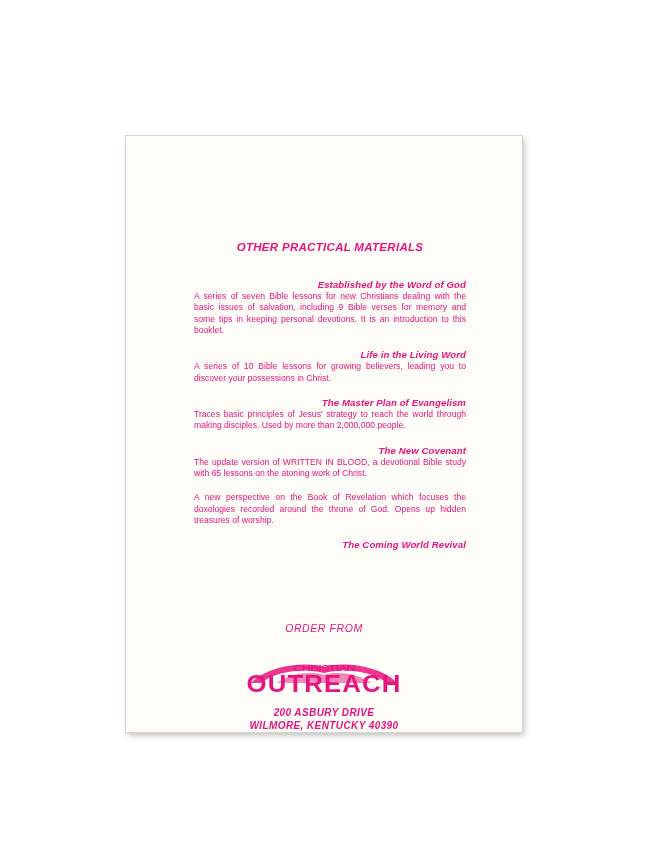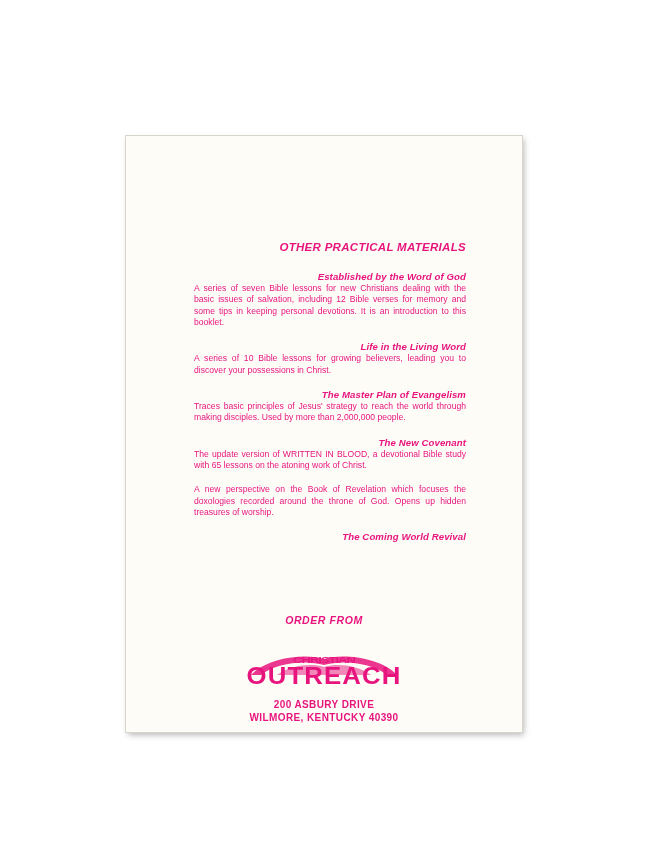--- a/index.html
+++ b/index.html
@@ -42,22 +42,22 @@
     left: 68px;
     top: 105px;
     width: 272px;
   }
   .section-title {
     color: #e8147e;
     font-style: italic;
     font-weight: bold;
     font-size: 11.5px;
     letter-spacing: 0.3px;
-    text-align: right;
-    margin: 0 0 18px 0;
+    text-align: center;
+    margin: 0 0 26px 0;
   }
   .entry {
     margin-bottom: 13px;
   }
   .entry-title {
     color: #e8147e;
     font-style: italic;
     font-weight: bold;
     font-size: 9.6px;
     margin: 0 0 1px 0;
@@ -74,24 +74,24 @@
   .order-block {
     position: absolute;
     left: 0;
     right: 0;
     top: 478px;
     text-align: center;
   }
   .order-from {
     color: #e8147e;
     font-style: italic;
-    font-weight: bold;
+    font-weight: normal;
     font-size: 10.5px;
     letter-spacing: 0.6px;
-    margin: 0 0 7px 0;
+    margin: 8px 0 7px 0;
   }
   .logo-wrap {
     position: relative;
     display: inline-block;
     width: 190px;
     height: 42px;
     margin-top: 18px;
   }
   .logo-top {
     position: absolute;
@@ -127,39 +127,40 @@
     left: 18px;
     top: 4px;
     width: 154px;
     height: 22px;
   }
   .address {
     margin-top: 2px;
   }
   .address-line {
     color: #e8147e;
+    font-style: italic;
     font-weight: bold;
     font-size: 10px;
     letter-spacing: 0.4px;
     line-height: 12.5px;
   }
 </style>
 </head>
 <body>
 
 <div class="page-canvas">
   <div class="book-page">
     <div class="page-inner">
 
       <div class="content">
         <h1 class="section-title">OTHER PRACTICAL MATERIALS</h1>
 
         <div class="entry">
           <p class="entry-title">Established by the Word of God</p>
-          <p class="entry-desc">A series of seven Bible lessons for new Christians dealing with the basic issues of salvation, including 12 Bible verses for memory and some tips in keeping personal devotions. It is an introduction to this booklet.</p>
+          <p class="entry-desc">A series of seven Bible lessons for new Christians dealing with the basic issues of salvation, including 9 Bible verses for memory and some tips in keeping personal devotions. It is an introduction to this booklet.</p>
         </div>
 
         <div class="entry">
           <p class="entry-title">Life in the Living Word</p>
           <p class="entry-desc">A series of 10 Bible lessons for growing believers, leading you to discover your possessions in Christ.</p>
         </div>
 
         <div class="entry">
           <p class="entry-title">The Master Plan of Evangelism</p>
           <p class="entry-desc">Traces basic principles of Jesus' strategy to reach the world through making disciples. Used by more than 2,000,000 people.</p>

